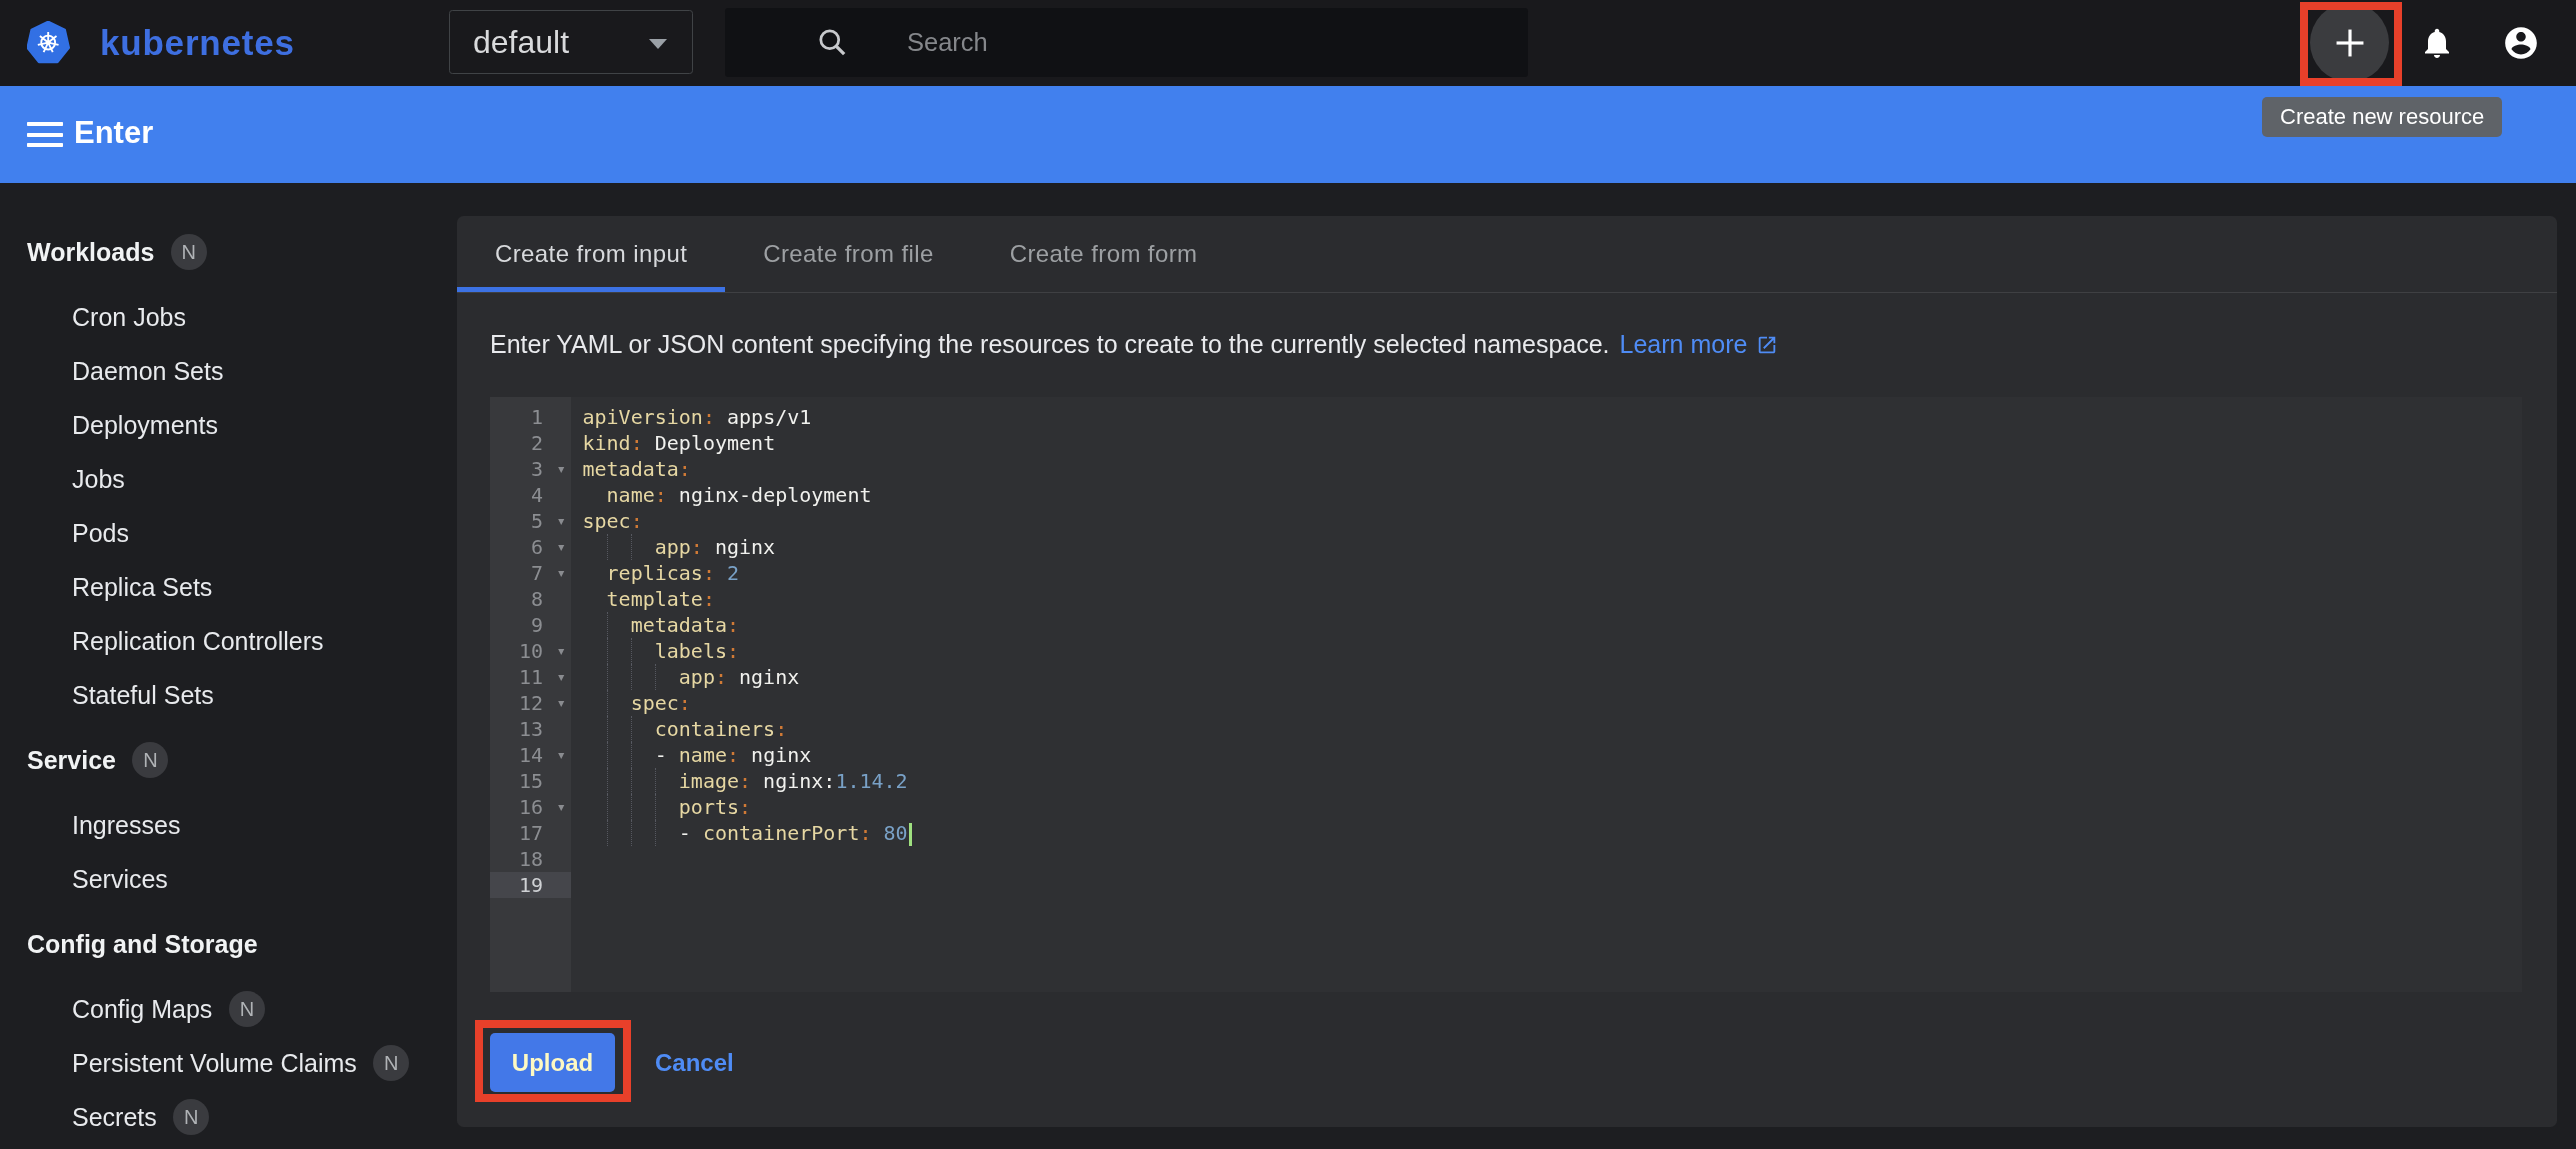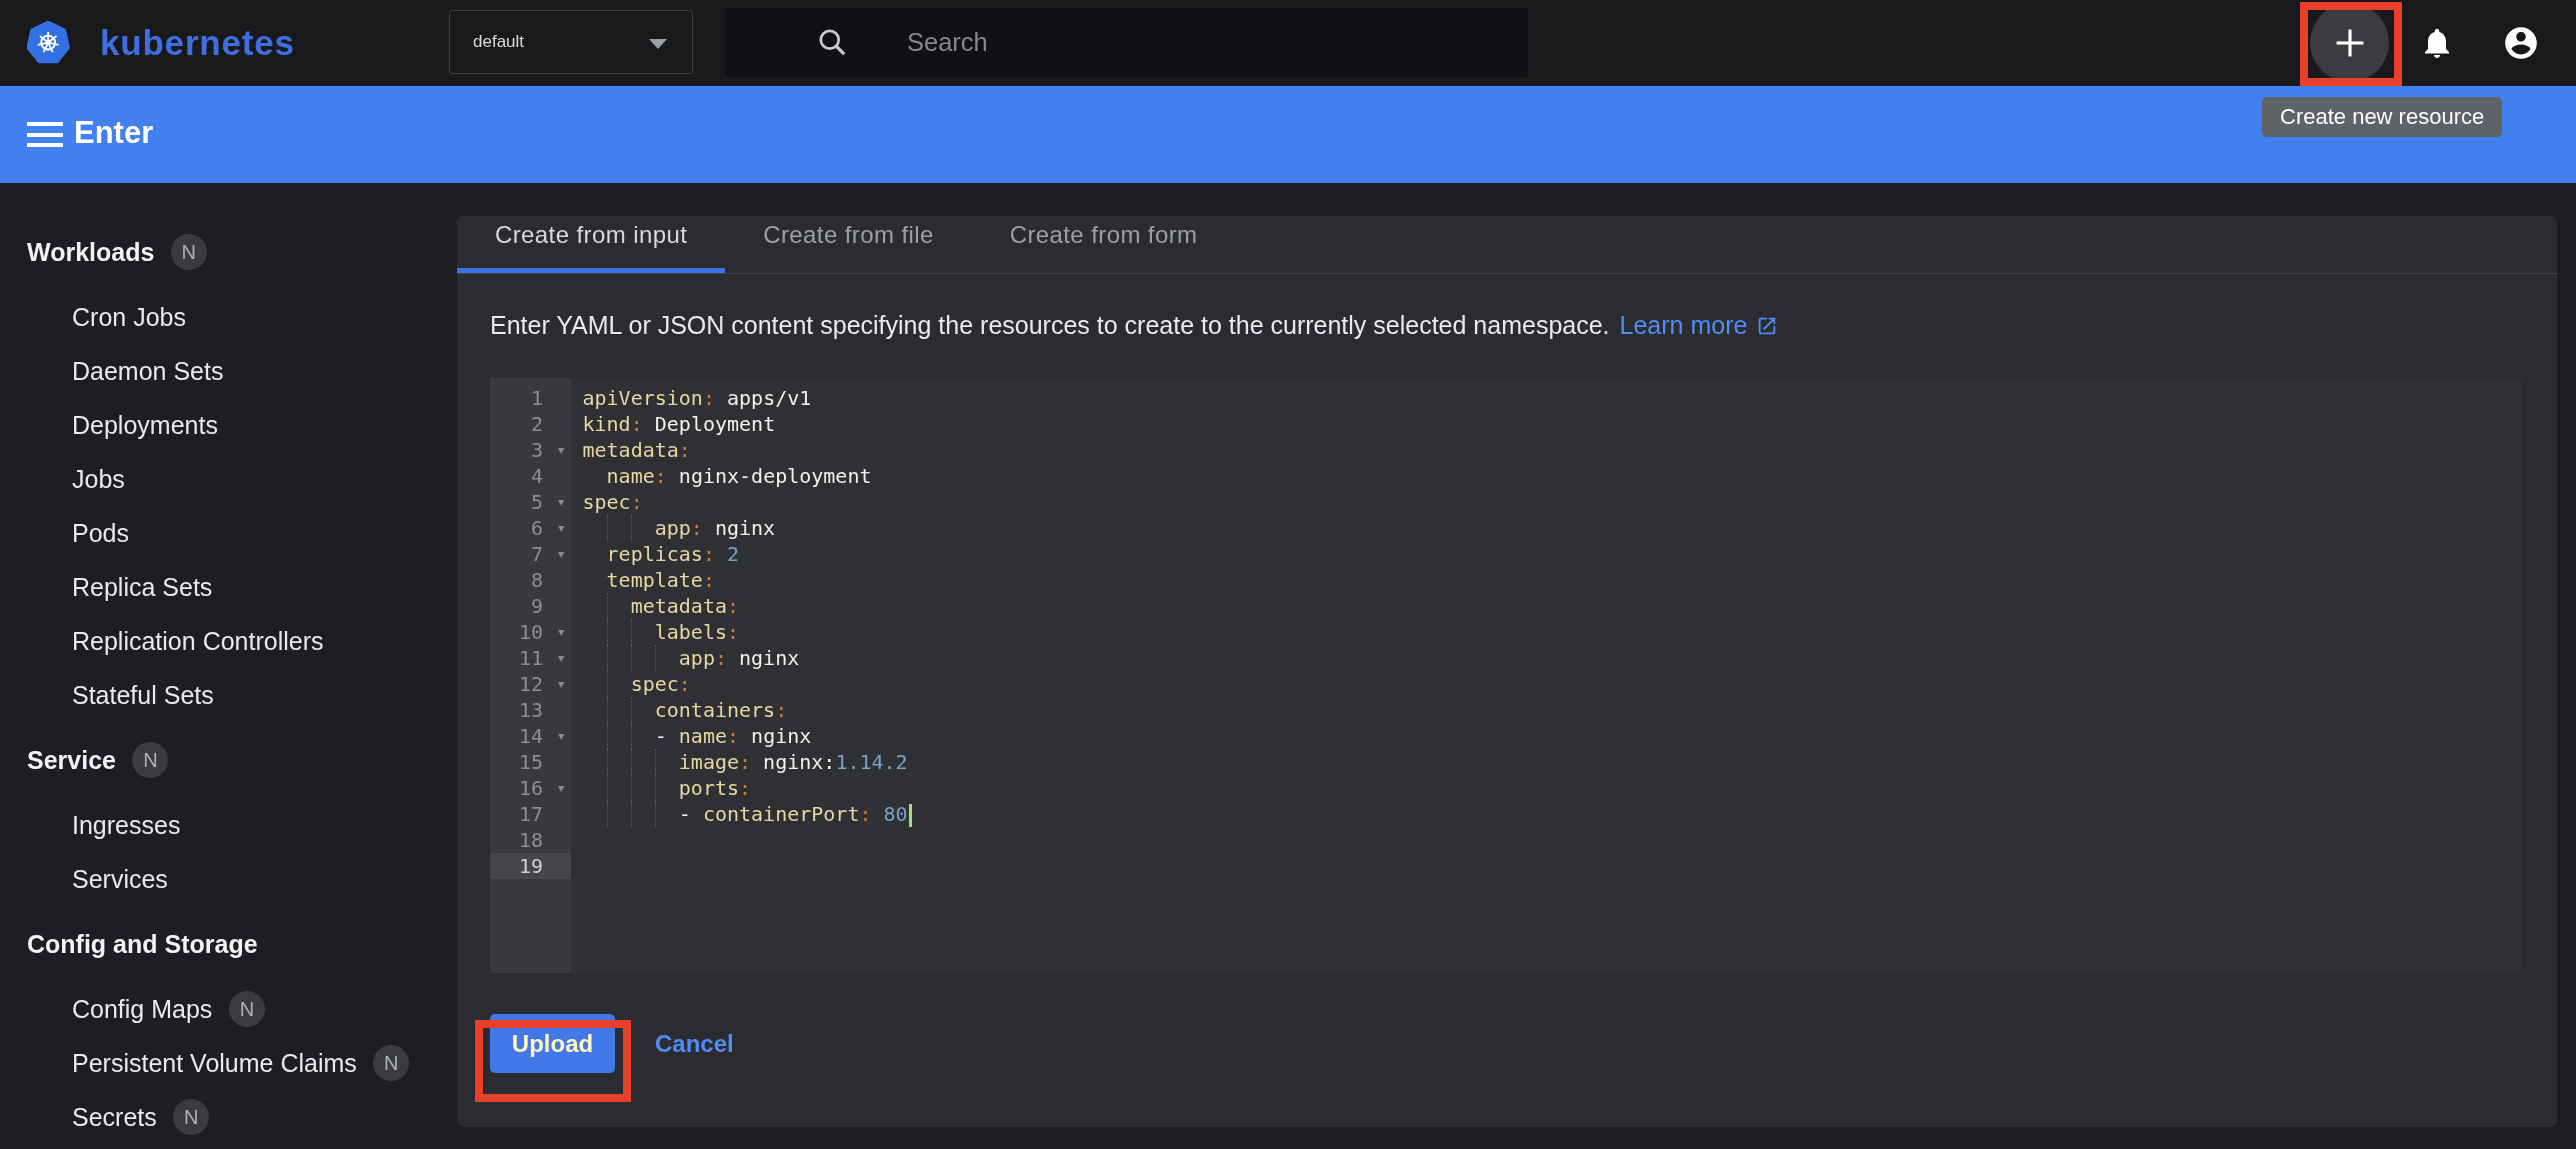--- a/index.html
+++ b/index.html
@@ -21,21 +21,21 @@
   .brand {
     position:absolute; left:100px; top:23px;
     font-size:35px; font-weight:bold; color:var(--brand);
     letter-spacing:0.8px;
   }
   .ns-select {
     position:absolute; left:449px; top:10px; width:244px; height:64px;
     border:1.6px solid #404346; border-radius:3.3px;
     display:flex; align-items:center; cursor:pointer;
   }
-  .ns-value { margin-left:23px; font-size:17px; color:#d9dadc; }
+  .ns-value { margin-left:23px; font-size:32px; color:#d9dadc; }
   .ns-caret {
     position:absolute; right:25px; top:28px;
     width:0; height:0; border-left:9px solid transparent;
     border-right:9px solid transparent; border-top:10.7px solid #9aa0a6;
   }
   .searchbox {
     position:absolute; left:725px; top:8.2px; width:803px; height:69px;
     background:#101114; border-radius:3.3px;
     display:flex; align-items:center;
   }
@@ -92,22 +92,22 @@
     background:#3a3b3f; color:#b0b3b6;
     font-size:20px; font-weight:normal; margin-left:16.5px; flex:0 0 36px;
   }
 
   
   .card {
     position:absolute; left:457px; top:216px; width:2100px; height:911px;
     background:#2b2c2f; border-radius:6.6px;
   }
   .tabbar {
-    height:58px; border-bottom:0.8px solid #3f4043;
-    display:flex; align-items:flex-end;
+    height:77px; border-bottom:0.8px solid #3f4043;
+    display:flex; align-items:center;
   }
   .tab {
     padding:0 38px; line-height:76px; font-size:24px; color:#9da0a3;
     cursor:pointer; letter-spacing:0.4px;
   }
   .tab.active {
     color:#d7d9dc;
     box-shadow:inset 0 -5px 0 var(--accent);
   }
   .instruction {

